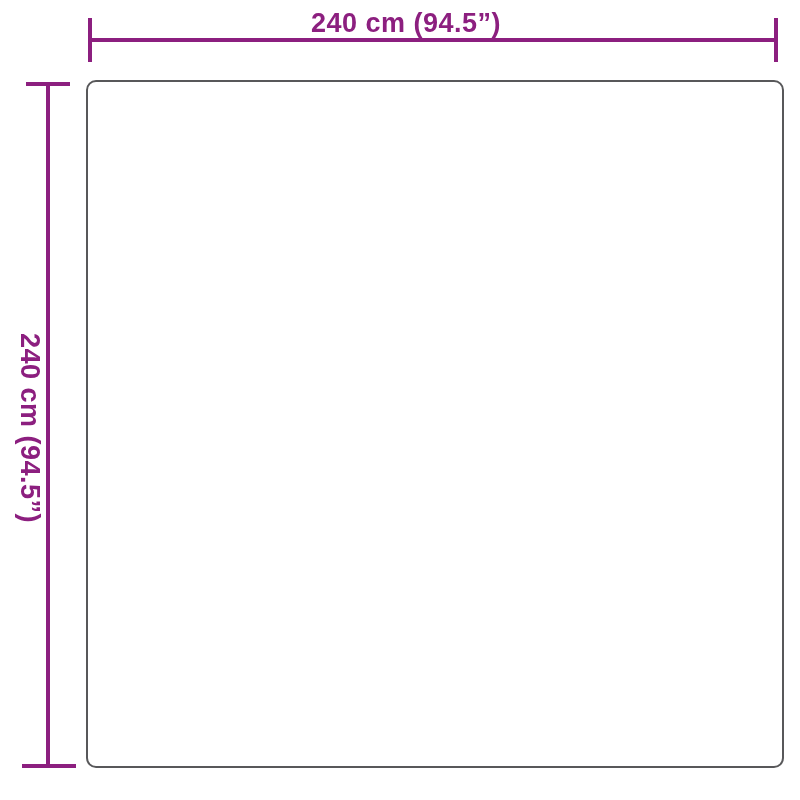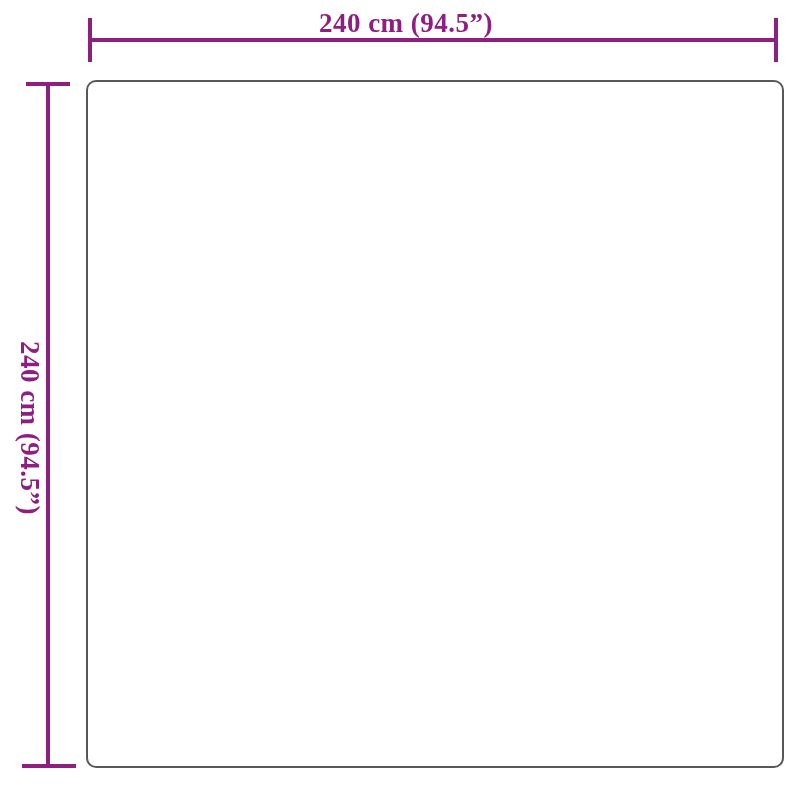--- a/index.html
+++ b/index.html
@@ -6,21 +6,21 @@
     margin: 0;
     padding: 0;
     background: #ffffff;
   }
   .canvas {
     position: relative;
     width: 800px;
     height: 800px;
     background: var(--bg, #ffffff);
     overflow: hidden;
-    font-family: Liberation Serif, serif;
+    font-family: Liberation Sans, sans-serif;
   }
   
   .product-outline {
     position: absolute;
     left: 86px;
     top: 80px;
     width: 698px;
     height: 688px;
     box-sizing: border-box;
     border: 2px solid var(--outline, #58585A);

